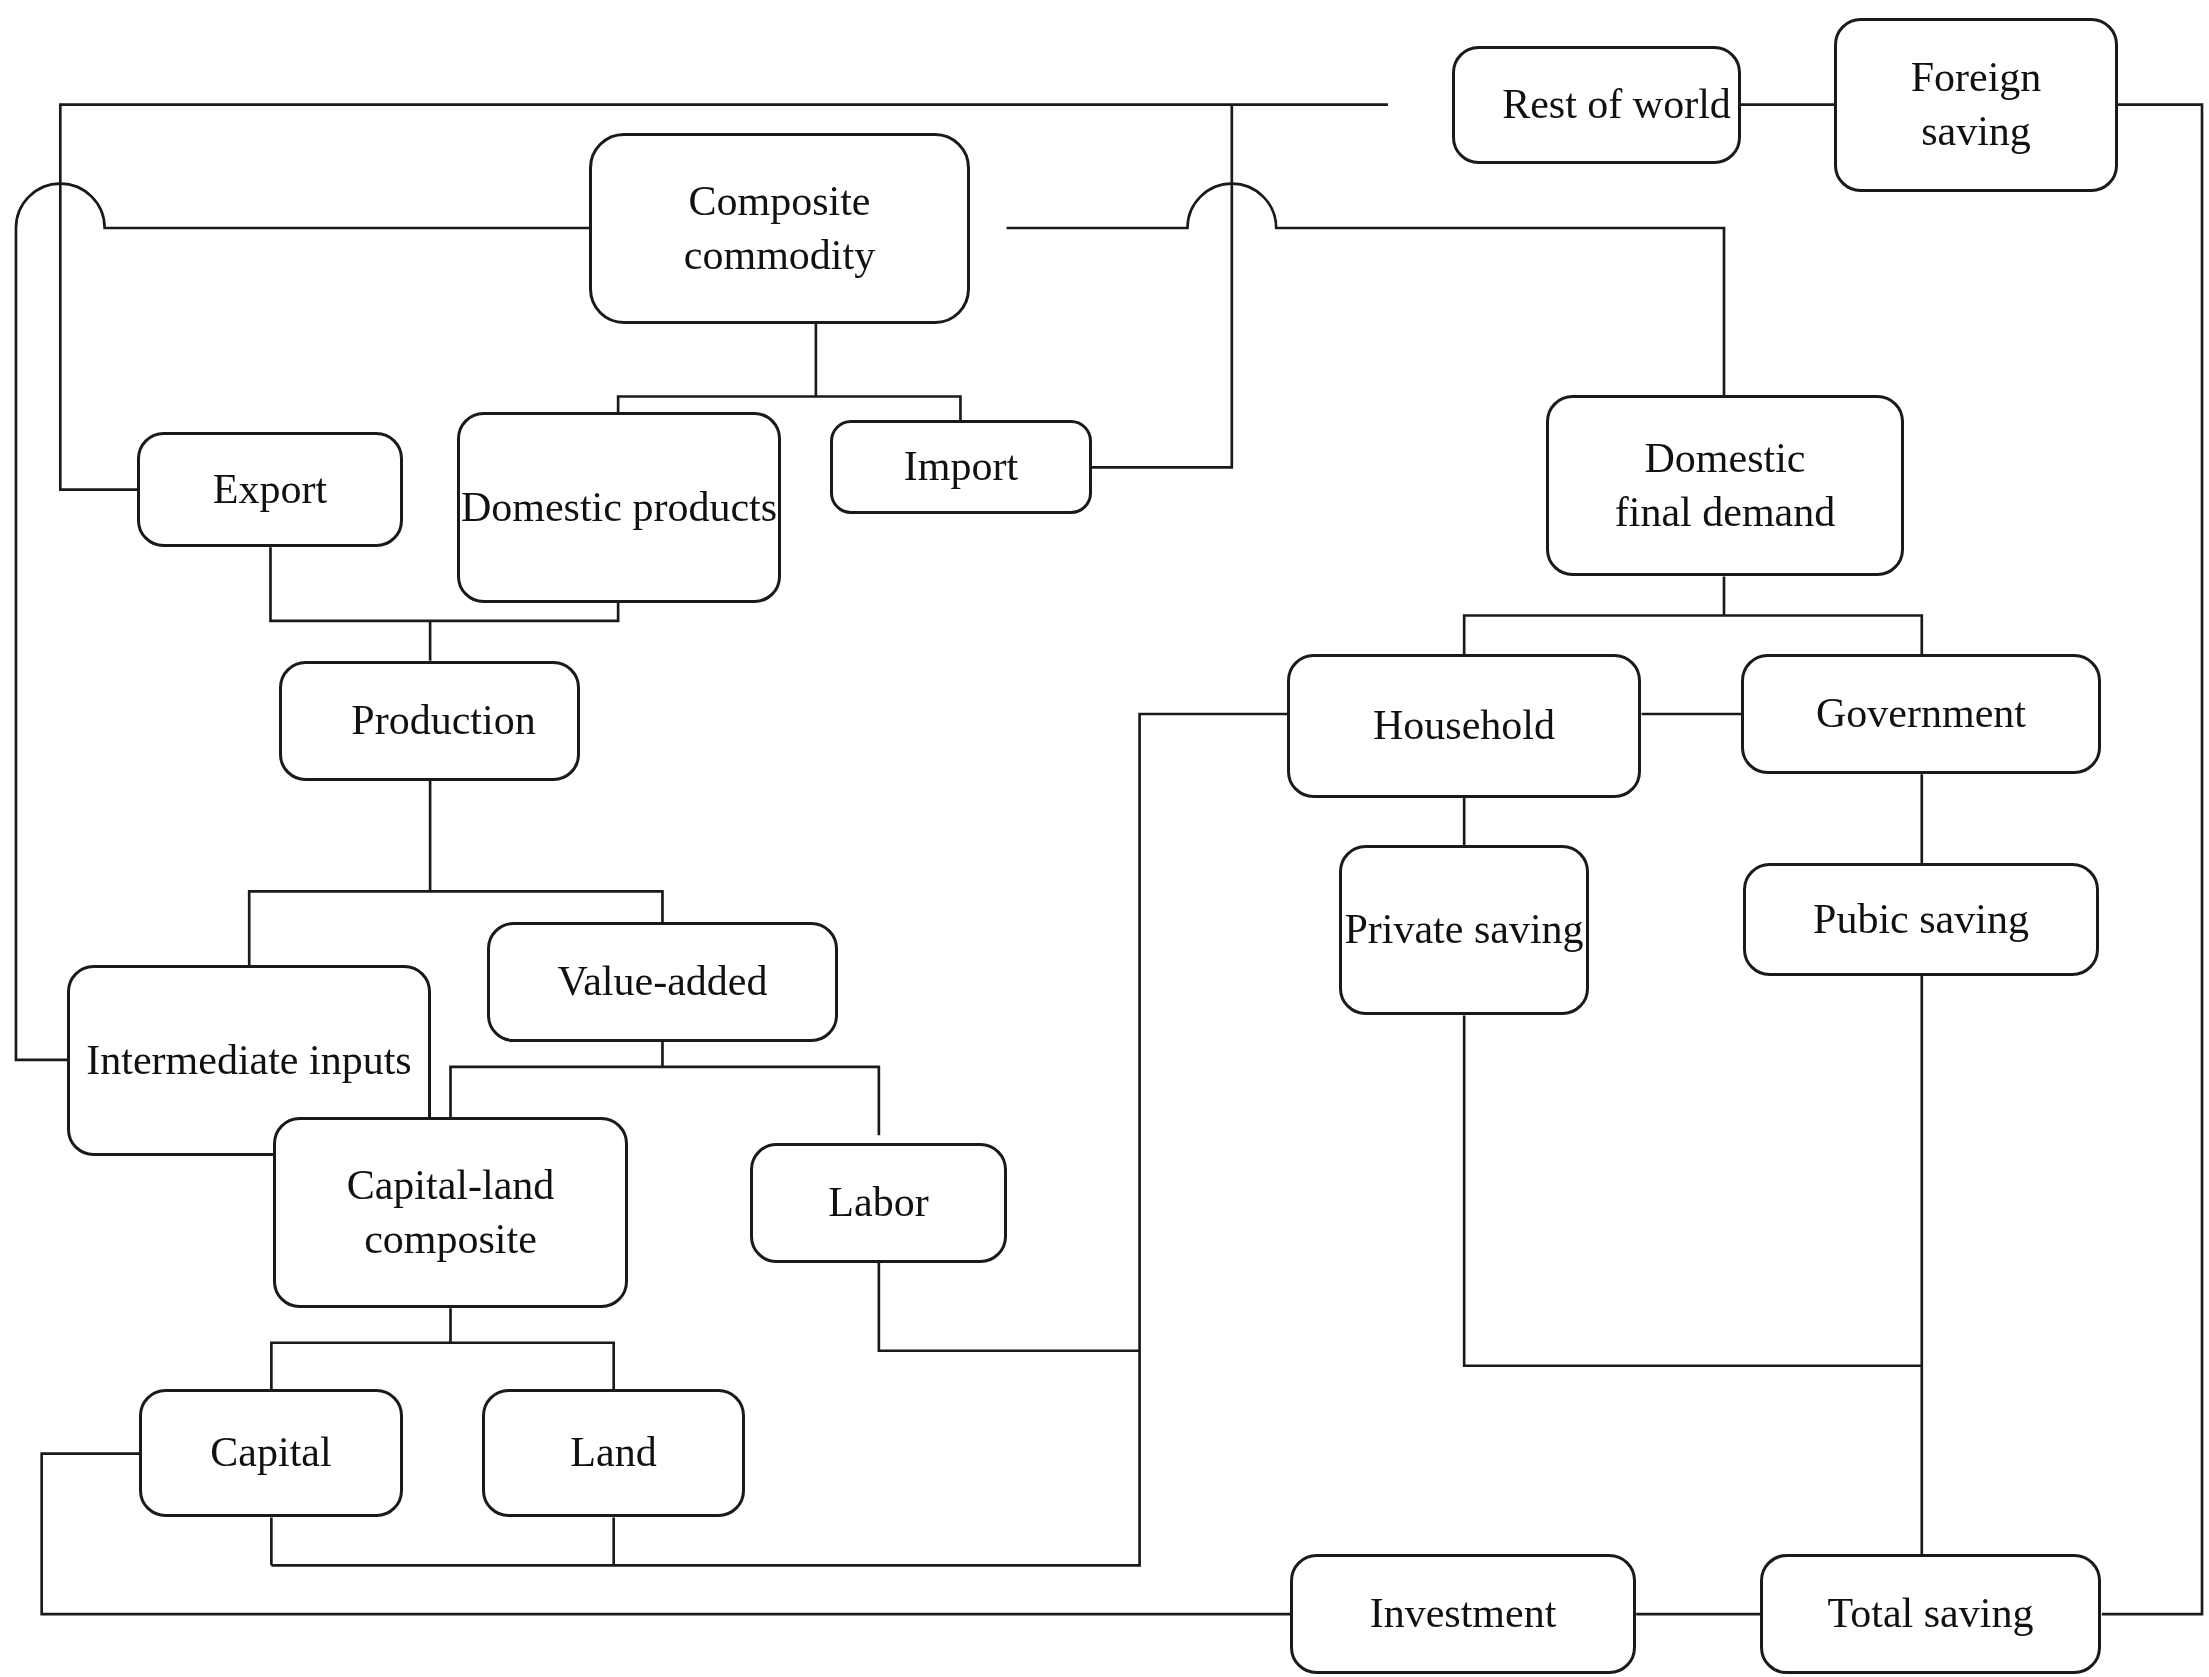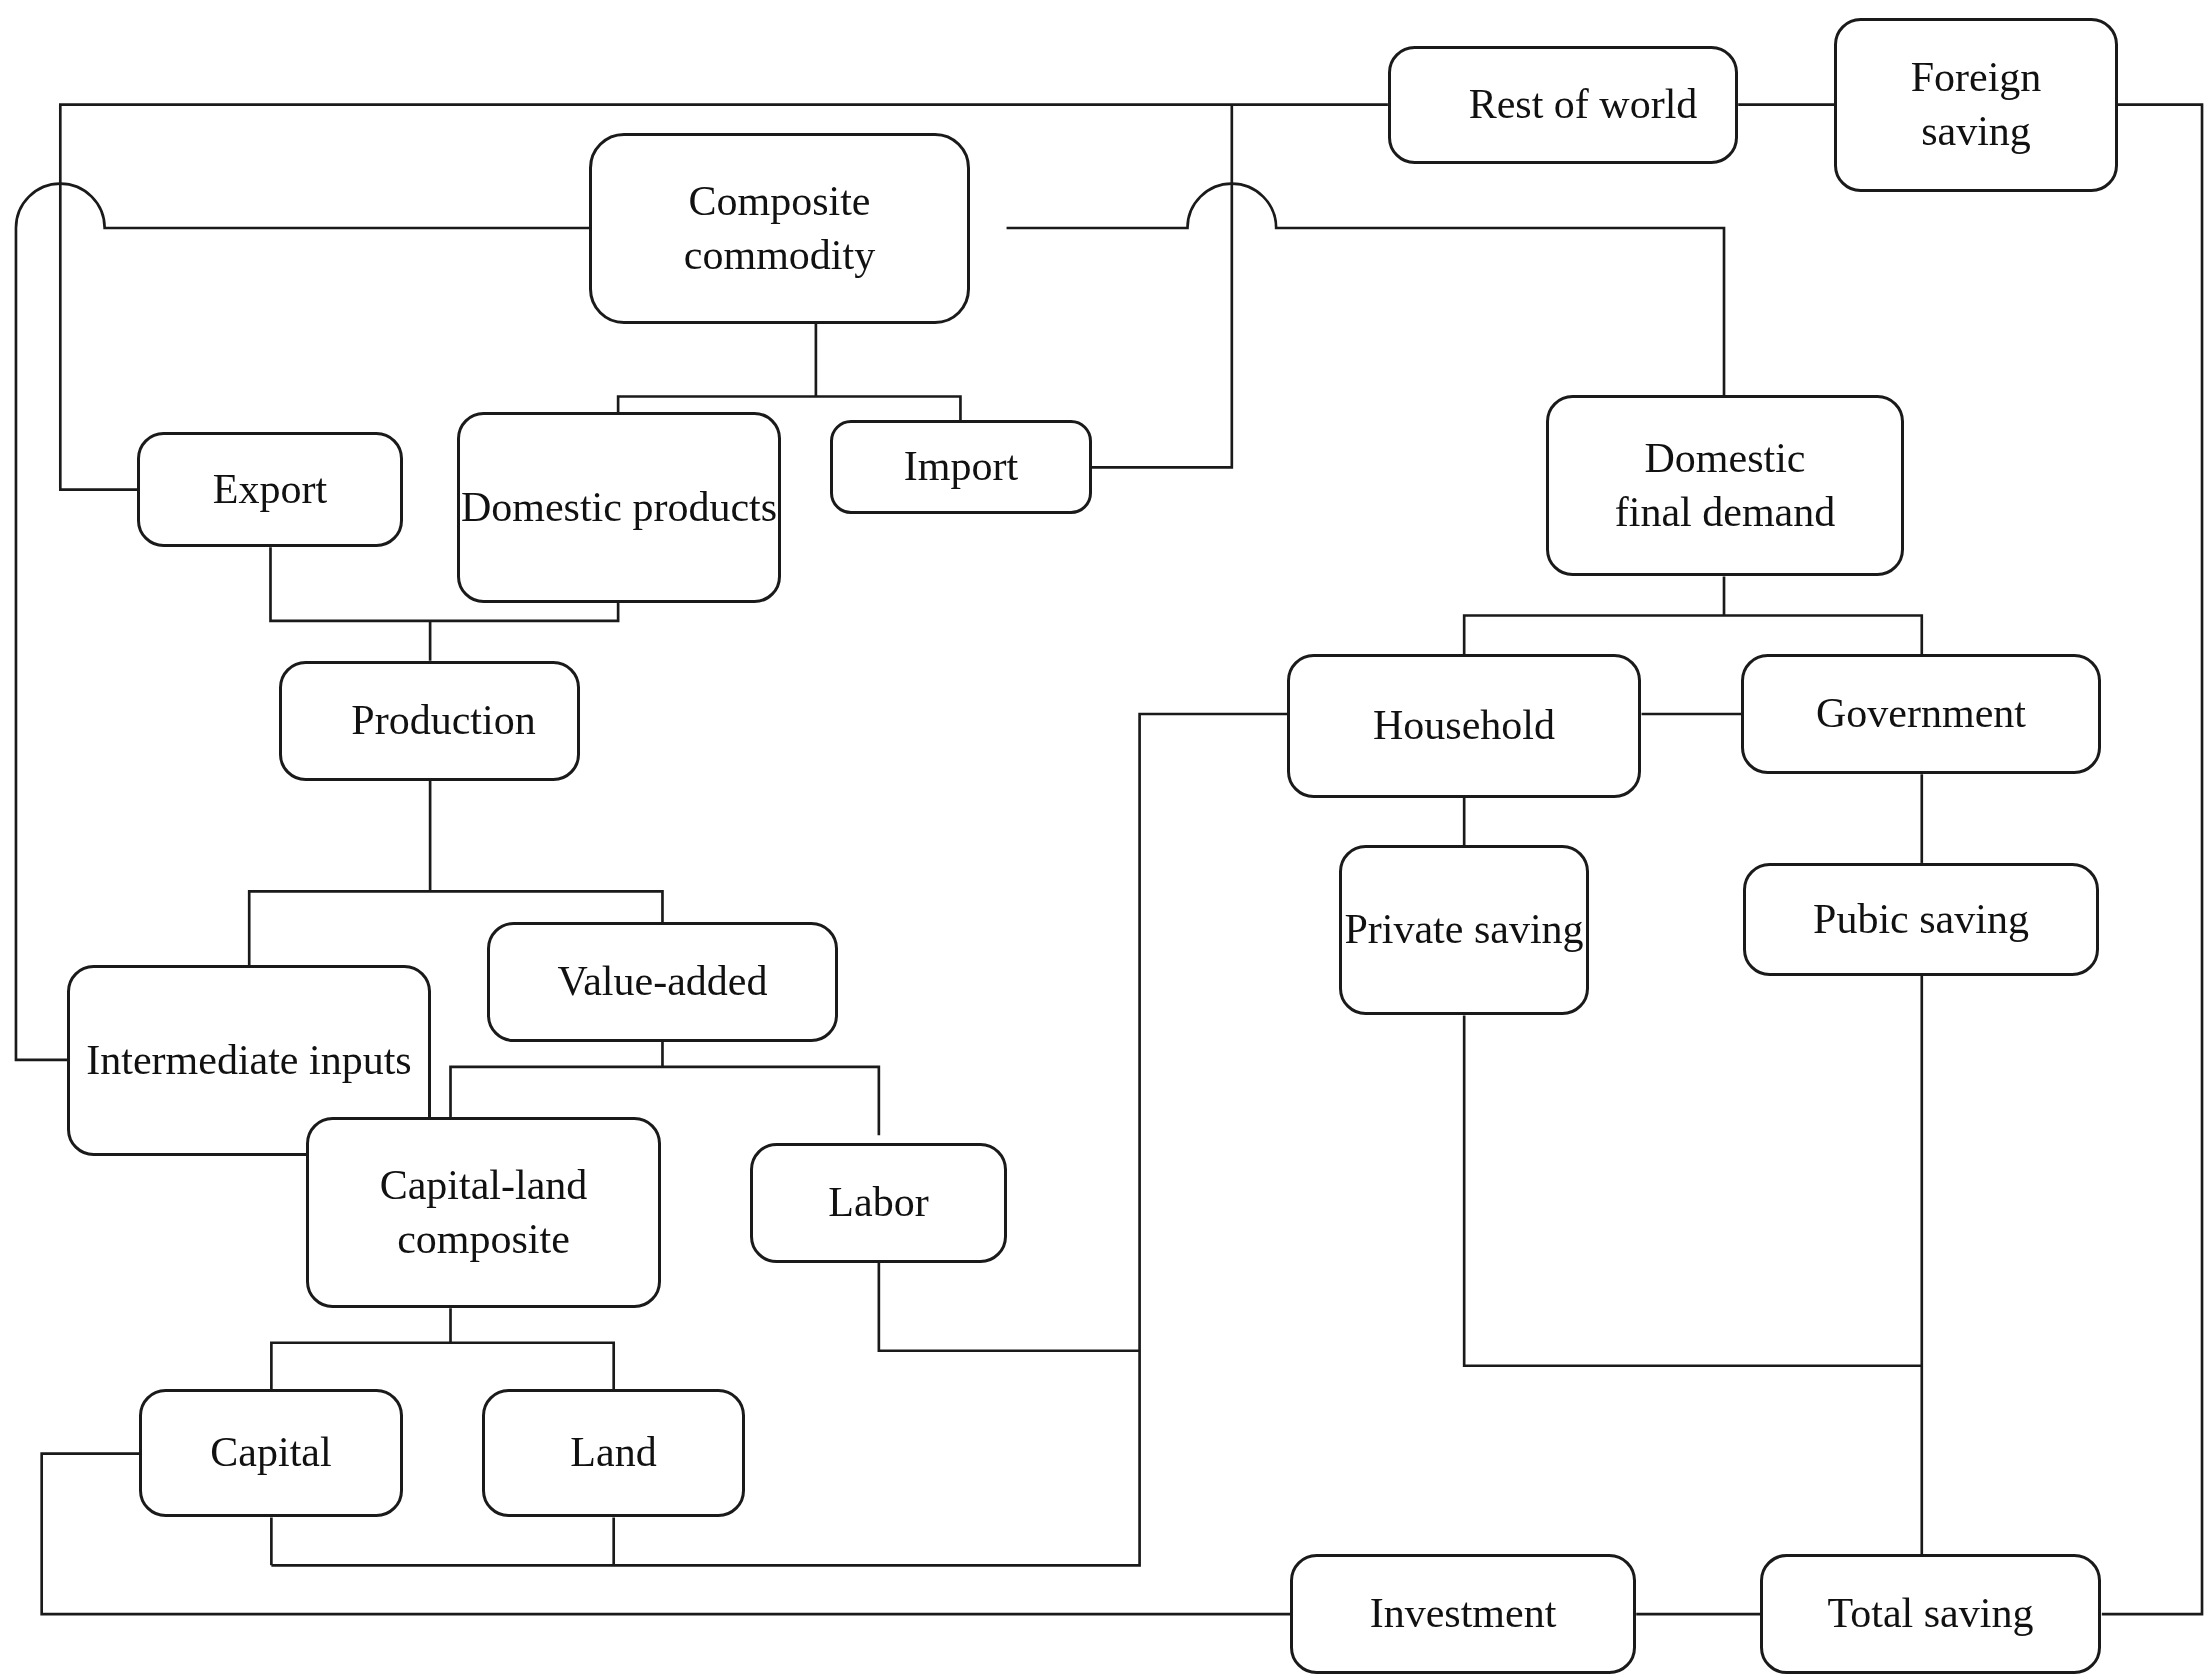--- a/index.html
+++ b/index.html
@@ -17,37 +17,37 @@
     background:#ffffff;
     border:3.1px solid #1a1a1a;
     border-radius:26.6px;
     display:flex;align-items:center;justify-content:center;
     text-align:center;
     font-size:42px;line-height:1.28;color:#111111;
     z-index:2;
   }
   .node span{display:block;}
   
-  .n-rest-of-world      {left:1388px;top:46px;  width:350px;height:118px;padding-left:40px;}
+  .n-rest-of-world      {left:1452px;top:46px;  width:289px;height:118px;padding-left:40px;}
   .n-foreign-saving     {left:1834px;top:17.7px;  width:284px;height:174px;}
   .n-foreign-saving span{max-width:160px;}
   .n-composite-commodity{left:589px; top:133px; width:381px;height:191px;border-radius:35px;}
   .n-export             {left:137px; top:432px; width:266px;height:115px;}
   .n-domestic-products  {left:457px; top:412px; width:324px;height:191px;}
   .n-import             {left:830px; top:420px; width:262px;height:94px;border-radius:21px;}
   .n-domestic-final-demand{left:1546px;top:395px;width:358px;height:181px;}
   .n-domestic-final-demand span{max-width:222px;}
   .n-production         {left:279px; top:661px; width:301px;height:120px;padding-left:28px;}
   .n-household          {left:1287px;top:654px; width:354px;height:144px;}
   .n-government         {left:1741px;top:654px; width:360px;height:120px;}
   .n-private-saving     {left:1339px;top:845px; width:250px;height:170px;}
   .n-pubic-saving       {left:1743px;top:863px; width:356px;height:113px;}
   .n-intermediate-inputs{left:67px;  top:965px;width:364px;height:191px;}
   .n-value-added        {left:487px; top:922px;width:351px;height:120px;}
-  .n-capital-land-composite{left:273px;top:1117px;width:355px;height:191px;margin-left:33px;}
+  .n-capital-land-composite{left:273px;top:1117px;width:355px;height:191px;}
   .n-labor              {left:750px; top:1135px;width:257px;height:120px;margin-top:8px;}
   .n-capital            {left:139px; top:1389px;width:264px;height:128px;}
   .n-land               {left:482px; top:1389px;width:263px;height:128px;}
   .n-investment         {left:1290px;top:1554px;width:346px;height:120px;}
   .n-total-saving       {left:1760px;top:1554px;width:341px;height:120px;}
 </style>
 </head>
 <body>
 
 <div id="canvas">

